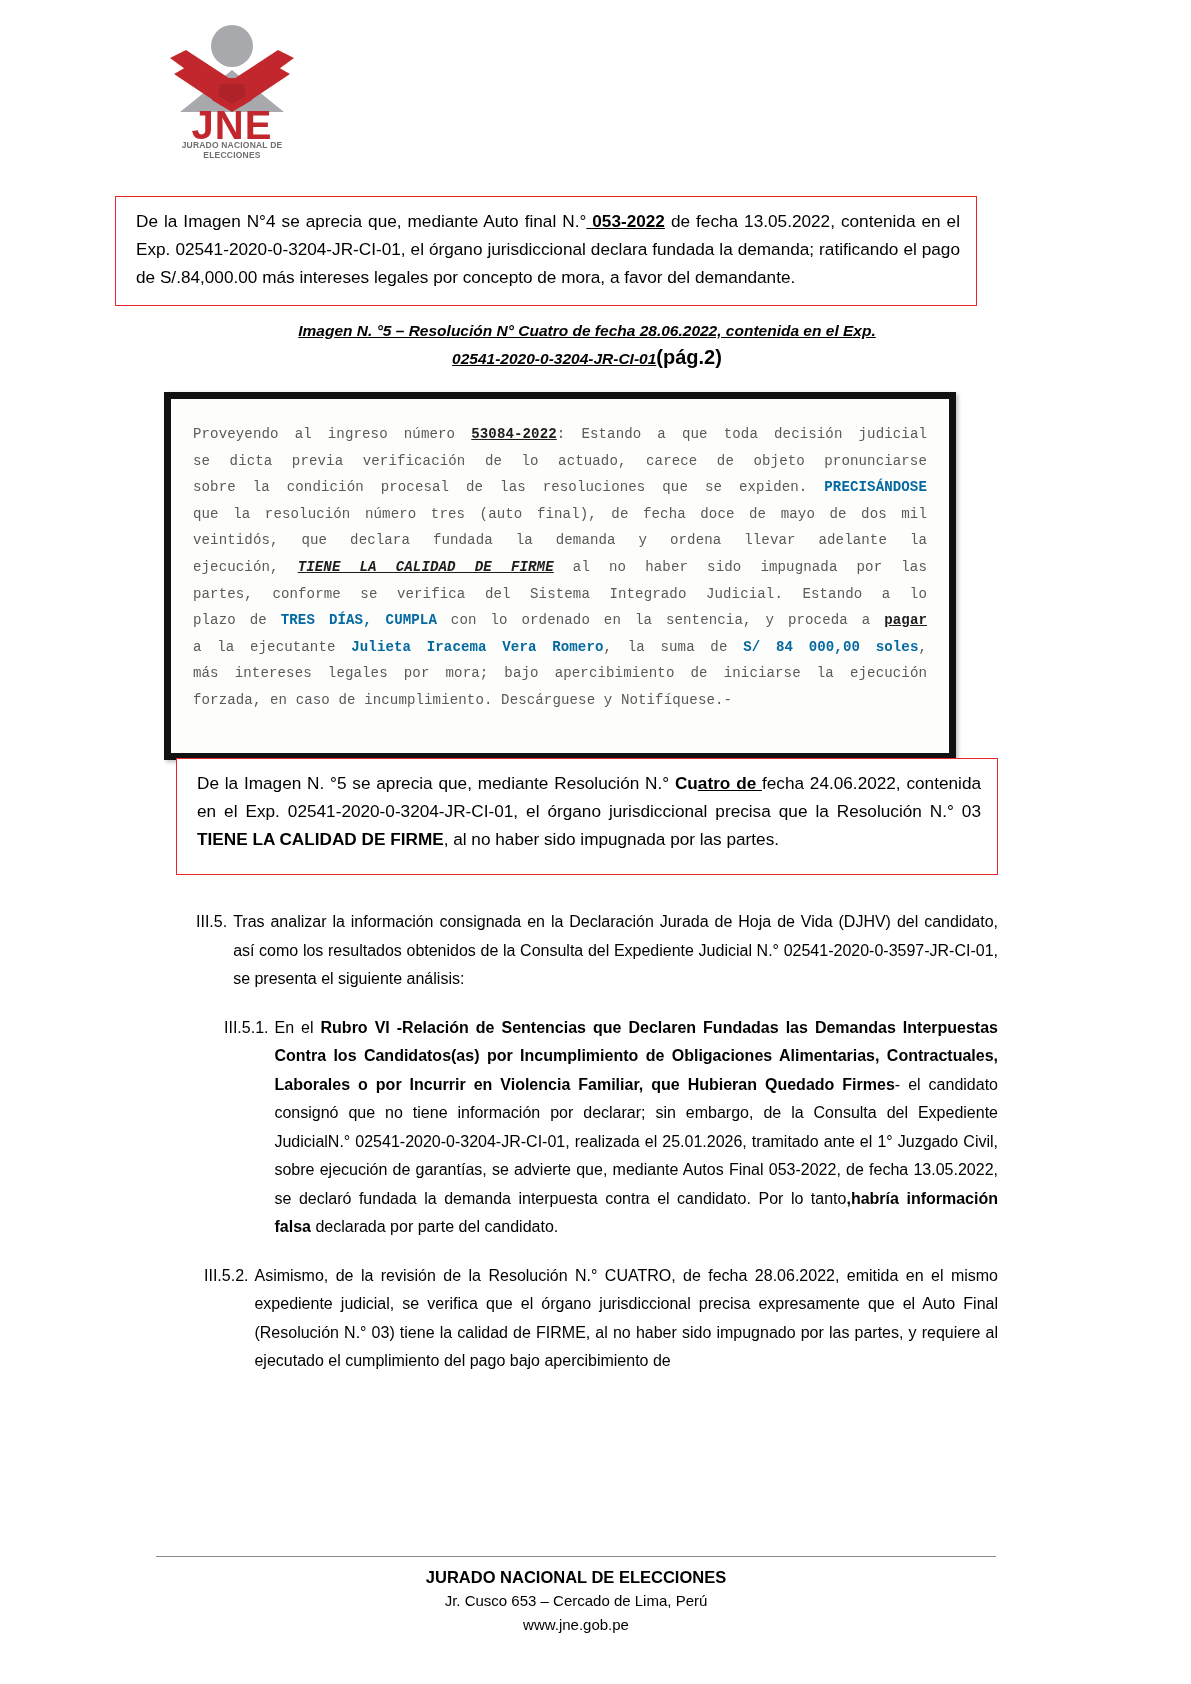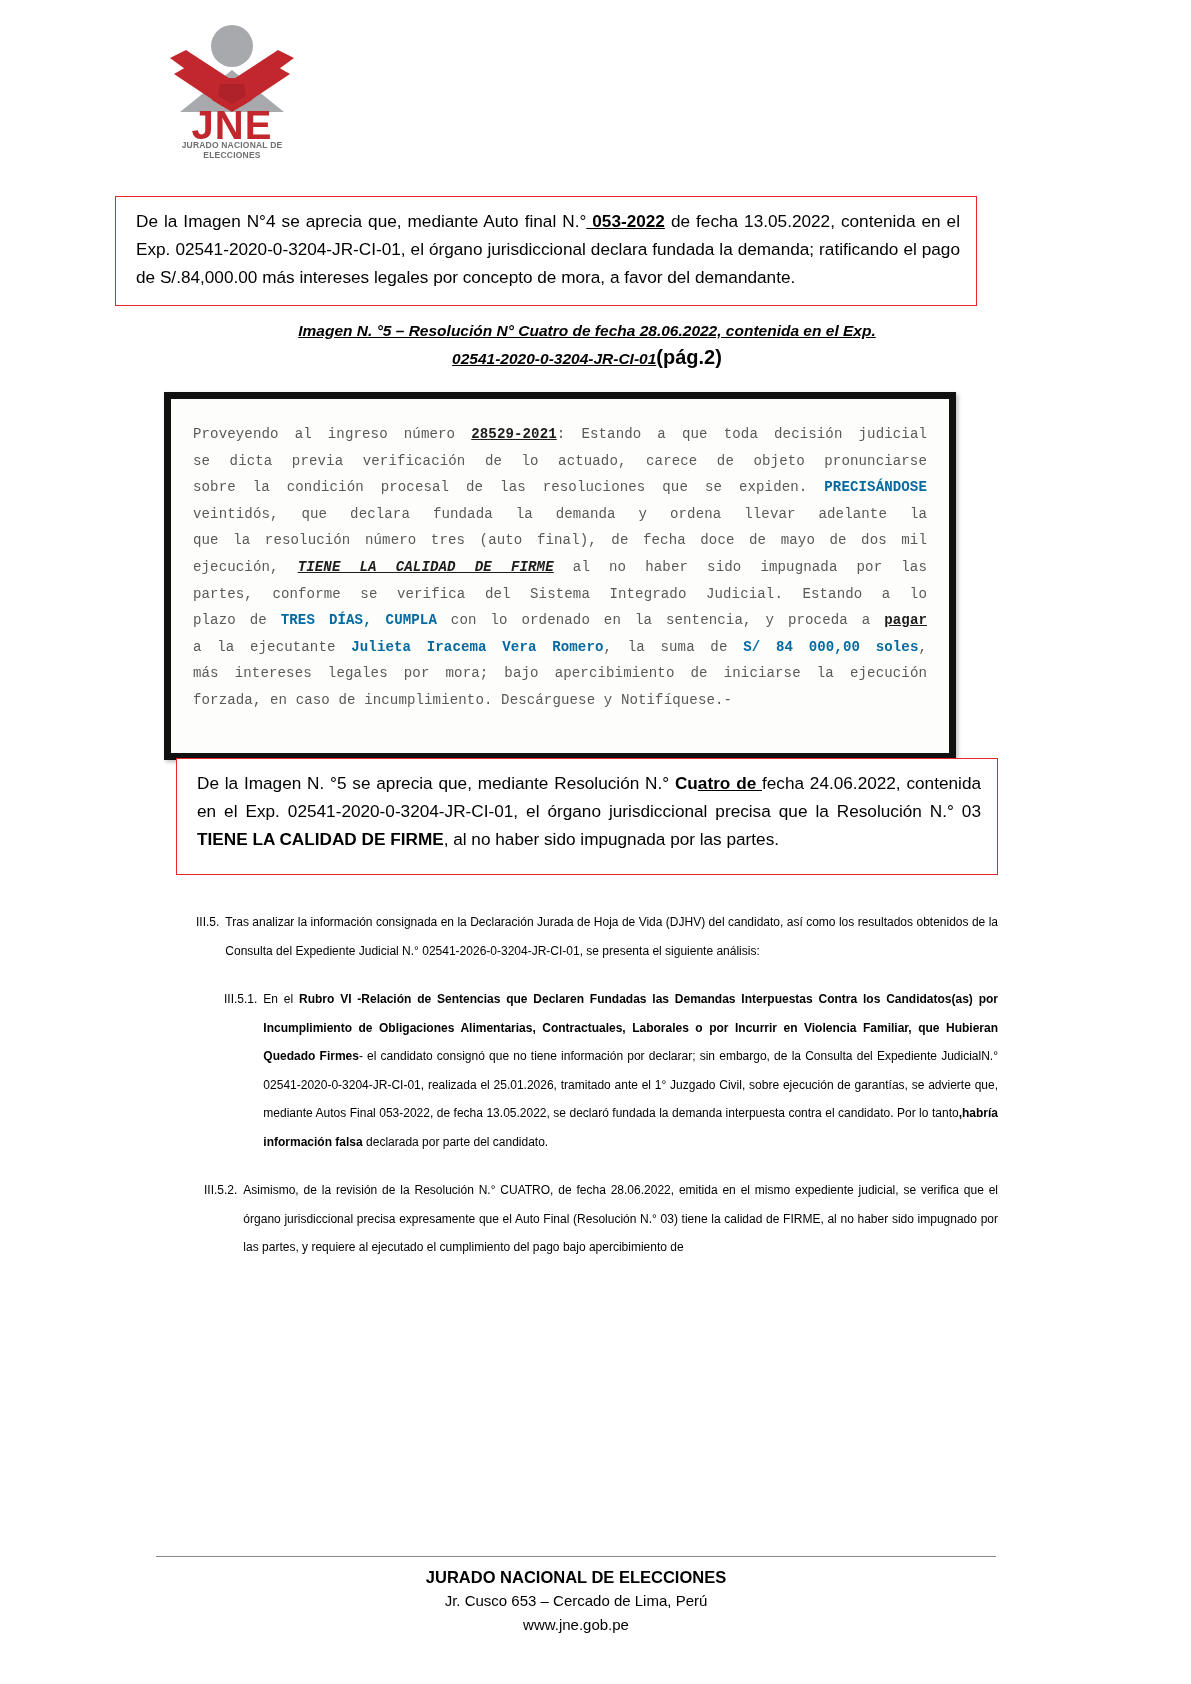--- a/index.html
+++ b/index.html
@@ -139,21 +139,21 @@
   
   .body-block {
     position: absolute;
     left: 176px;
     top: 908px;
     width: 822px;
   }
   .para {
     display: flex;
     margin-bottom: 20px;
-    font-size: 12px;
+    font-size: 16px;
     line-height: 28.5px;
     font-family: "Liberation Sans", sans-serif;
   }
   .para .num {
     flex: 0 0 auto;
     white-space: nowrap;
     padding-right: 6px;
   }
   .para .txt {
     flex: 1 1 auto;
@@ -221,43 +221,43 @@
     <p><span>De la Imagen N°4 se aprecia que, mediante Auto final N.°</span><span class="bu"> 053-2022</span><span> de fecha 13.05.2022, contenida en el Exp. 02541-2020-0-3204-JR-CI-01, el órgano jurisdiccional declara fundada la demanda; ratificando el pago de S/.84,000.00 más intereses legales  por concepto de mora, a favor del demandante.</span></p>
   </div>
 
   <div class="img-caption">
     <span class="line under">Imagen N. °5 – Resolución N° Cuatro de fecha 28.06.2022, contenida en el Exp.</span>
     <span class="line"><span class="under">02541-2020-0-3204-JR-CI-01</span><span class="small">(pág.2)</span></span>
   </div>
 
   <div class="scan-frame">
     <div class="scan-inner" id="scan-inner">
-        <span class="scan-line"><span>Proveyendo al ingreso número </span><span class="sbu">28529-2021</span><span>: Estando a que toda decisión judicial</span></span>
+        <span class="scan-line"><span>Proveyendo al ingreso número </span><span class="sbu">53084-2022</span><span>: Estando a que toda decisión judicial</span></span>
         <span class="scan-line"><span>se dicta previa verificación de lo actuado, carece de objeto pronunciarse</span></span>
         <span class="scan-line"><span>sobre la condición procesal de las resoluciones que se expiden. </span><span class="sb">PRECISÁNDOSE</span></span>
+        <span class="scan-line"><span>que la resolución número tres (auto final), de fecha doce de mayo de dos mil</span></span>
         <span class="scan-line"><span>veintidós, que declara fundada la demanda y ordena llevar adelante la</span></span>
-        <span class="scan-line"><span>que la resolución número tres (auto final), de fecha doce de mayo de dos mil</span></span>
         <span class="scan-line"><span>ejecución, </span><span class="sbi">TIENE LA CALIDAD DE FIRME</span><span> al no haber sido impugnada por las</span></span>
         <span class="scan-line"><span>partes, conforme se verifica del Sistema Integrado Judicial. Estando a lo</span></span>
         <span class="scan-line"><span>plazo de </span><span class="sb">TRES DÍAS, CUMPLA</span><span> con lo ordenado en la sentencia, y proceda a </span><span class="sbu">pagar</span></span>
         <span class="scan-line"><span>a la ejecutante </span><span class="sb">Julieta Iracema Vera Romero</span><span>, la suma de </span><span class="sb">S/ 84 000,00 soles</span><span>,</span></span>
         <span class="scan-line"><span>más intereses legales por mora; bajo apercibimiento de iniciarse la ejecución</span></span>
         <span class="scan-line last"><span>forzada, en caso de incumplimiento. Descárguese y Notifíquese.-</span></span>
       </div>
   </div>
 
   <div class="redbox" id="redbox-2">
     <p><span>De la Imagen N. °5 se aprecia que, mediante Resolución N.° </span><span class="b">Cu</span><span class="bu">atro de </span><span>fecha 24.06.2022, contenida en el Exp. 02541-2020-0-3204-JR-CI-01, el órgano jurisdiccional precisa que la Resolución N.° 03 </span><span class="b">TIENE LA CALIDAD DE FIRME</span><span>, al no haber sido impugnada por las partes.</span></p>
   </div>
 
   <div class="body-block">
 
     <div class="para" id="para-iii5">
       <span class="num">III.5.</span>
-      <span class="txt">Tras analizar la información consignada en la Declaración Jurada de Hoja de Vida (DJHV) del candidato, así como los resultados obtenidos de la Consulta del Expediente Judicial N.° 02541-2026-0-3204-JR-CI-01, se presenta el siguiente análisis:</span>
+      <span class="txt">Tras analizar la información consignada en la Declaración Jurada de Hoja de Vida (DJHV) del candidato, así como los resultados obtenidos de la Consulta del Expediente Judicial N.° 02541-2020-0-3597-JR-CI-01, se presenta el siguiente análisis:</span>
     </div>
 
     <div class="para" id="para-iii51">
       <span class="num">III.5.1.</span>
       <span class="txt"><span>En el </span><span class="b">Rubro VI -Relación de Sentencias que Declaren Fundadas las Demandas Interpuestas Contra los Candidatos(as) por Incumplimiento de Obligaciones Alimentarias, Contractuales, Laborales o por Incurrir en Violencia Familiar, que Hubieran Quedado Firmes</span><span>- el candidato consignó que no tiene información por declarar; sin embargo, de la Consulta del Expediente Judicial</span><span>N.°    02541-2020-0-3204-JR-CI-01, realizada el 25.01.2026, tramitado ante el 1° Juzgado Civil, sobre ejecución de garantías, se advierte que, mediante Autos Final 053-2022, de fecha 13.05.2022, se declaró fundada la demanda interpuesta contra el candidato. Por lo tanto</span><span class="b">,</span><span class="b">habría información falsa</span><span> declarada por parte del candidato.</span></span>
     </div>
 
     <div class="para" id="para-iii52">
       <span class="num">III.5.2.</span>
       <span class="txt">Asimismo, de la revisión de la Resolución N.° CUATRO, de fecha 28.06.2022, emitida en el mismo expediente judicial, se verifica que el órgano jurisdiccional precisa expresamente que el Auto Final (Resolución N.° 03) tiene la calidad de FIRME, al no haber sido impugnado por las partes, y requiere al ejecutado el cumplimiento del pago bajo apercibimiento de</span>

